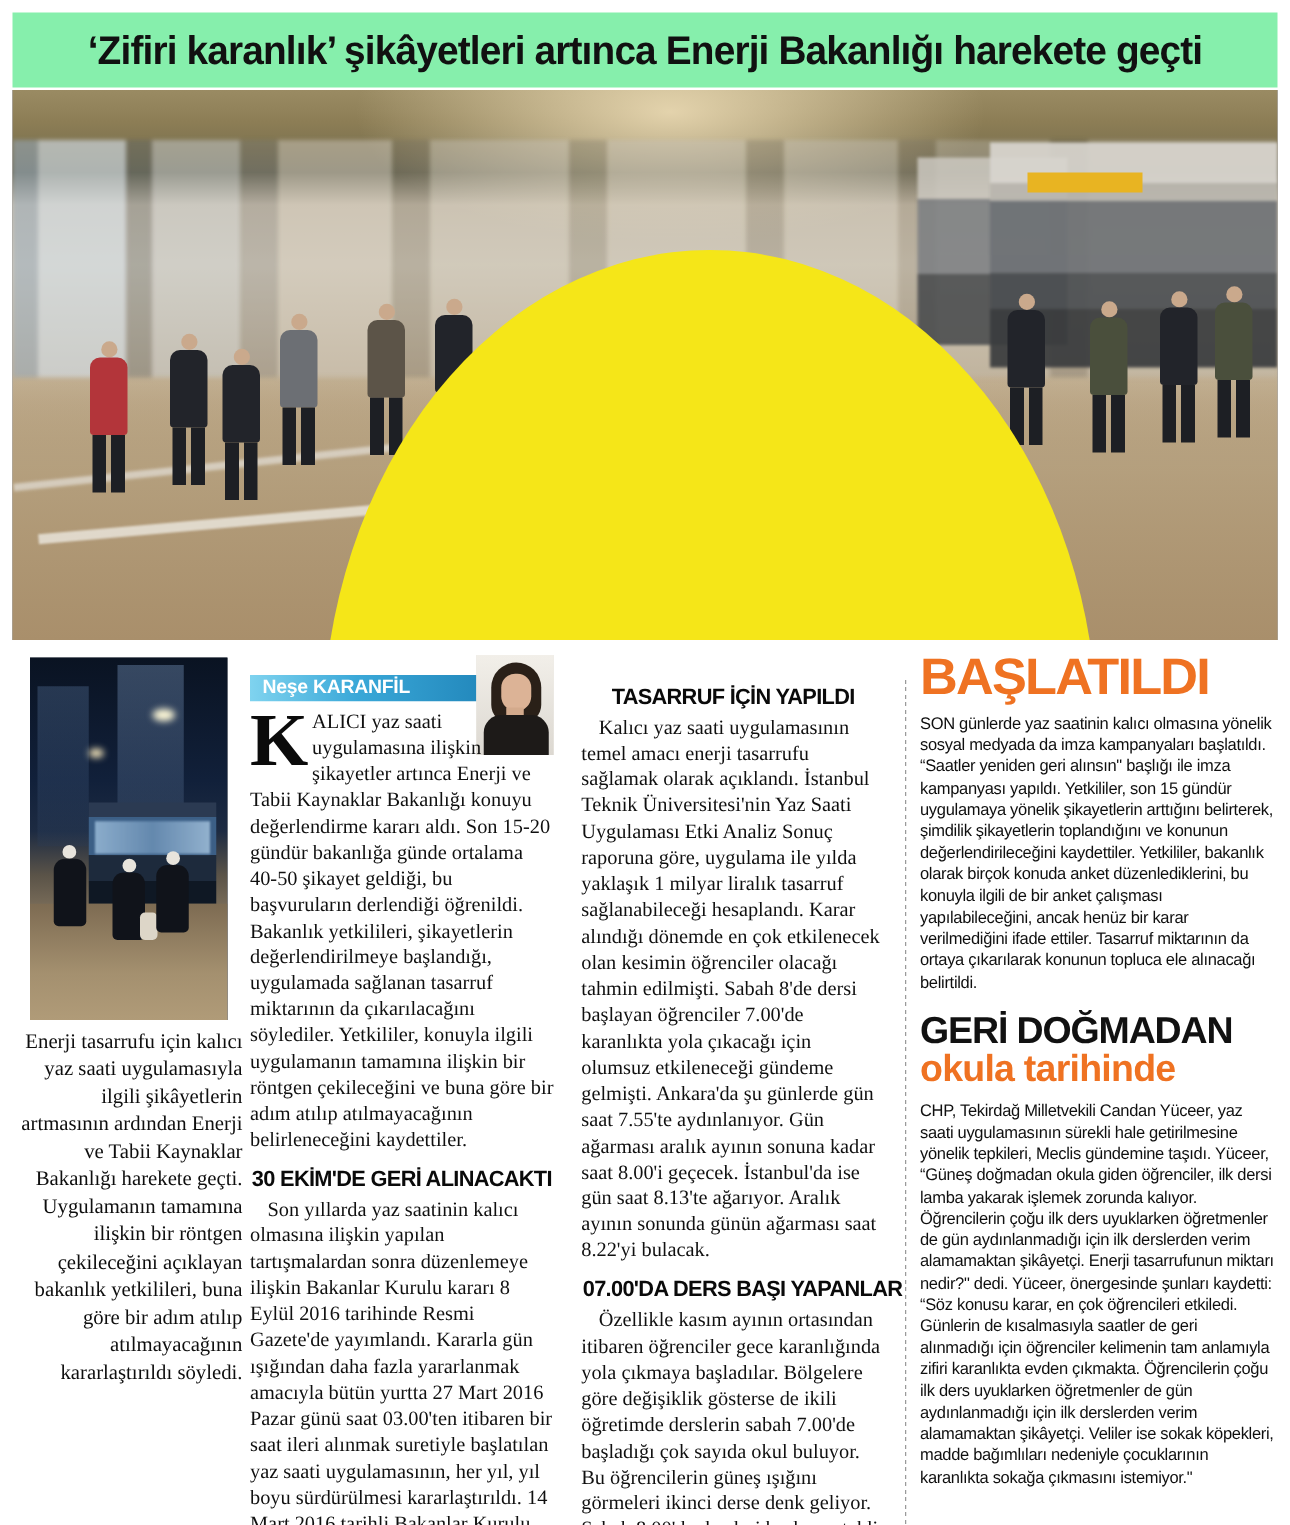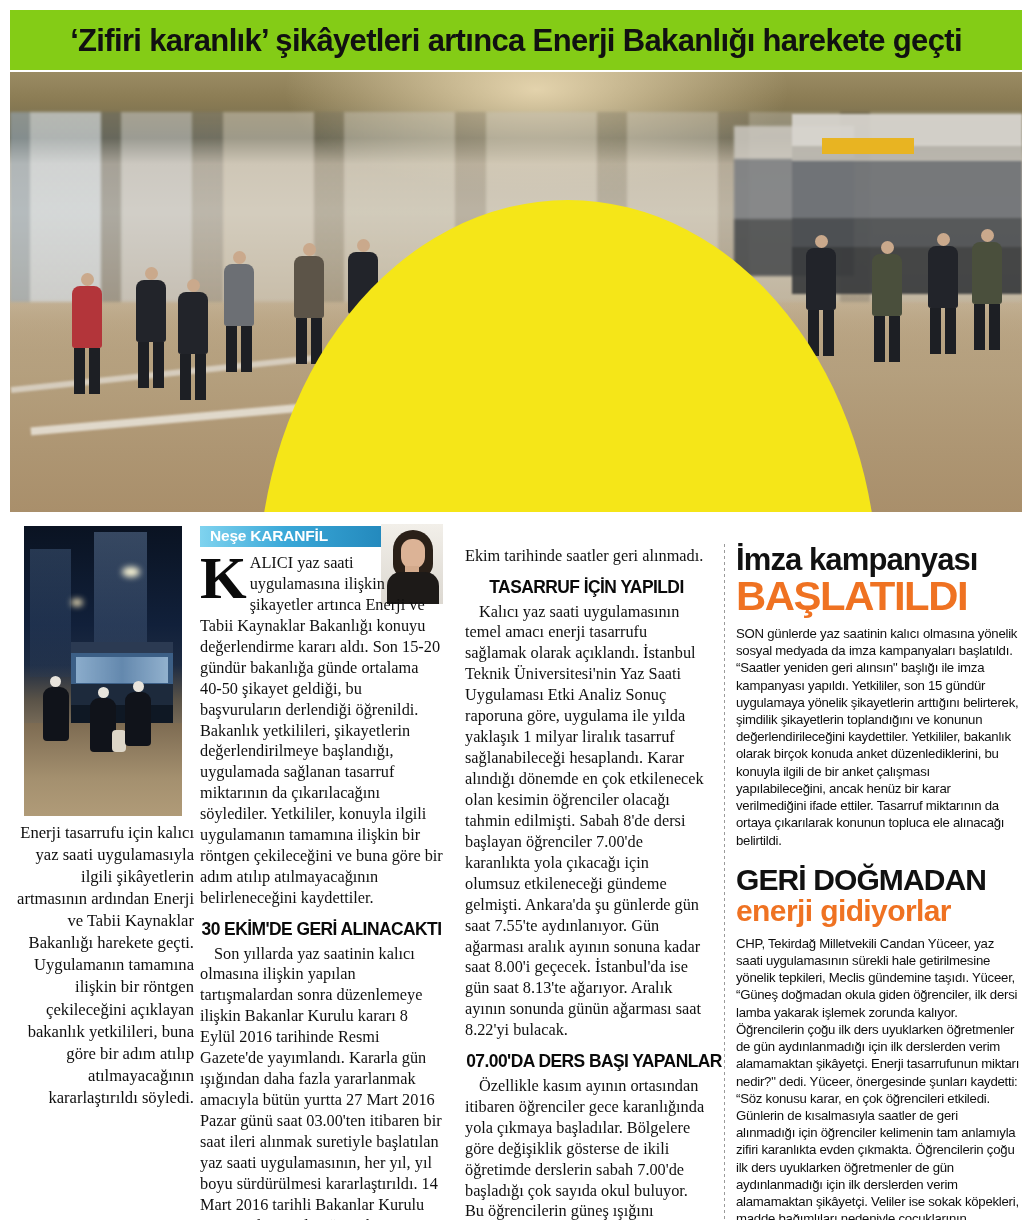--- a/index.html
+++ b/index.html
@@ -22,21 +22,21 @@
     overflow: hidden;
   }
 
   
   .kicker-band {
     position: absolute;
     left: 10px;
     top: 10px;
     width: 1012px;
     height: 60px;
-    background: #84cc16;
+    background: #86efac;
     overflow: hidden;
   }
   .kicker-text {
     position: absolute;
     left: 0;
     top: 0;
     width: 1012px;
     height: 60px;
     display: flex;
     align-items: center;
@@ -298,21 +298,21 @@
     font-family: "Liberation Serif", serif;
     color: #101010;
   }
   .col-1 { left: 190px; width: 243px; }
   .col-2 { left: 455px; width: 243px; }
 
   .byline-band {
     position: relative;
     width: 214px;
     height: 21px;
-    margin-top: 6px;
+    margin-top: 20px;
     background: linear-gradient(to right, #7fd3ef 0%, #3aa8d8 40%, #1c7fb4 100%);
   }
   .byline-name {
     position: absolute;
     left: 10px;
     top: 1px;
     font-family: "Liberation Sans", sans-serif;
     font-weight: bold;
     font-size: 15.5px;
     color: #ffffff;
@@ -561,38 +561,36 @@
 
       <div class="body-text" style="margin-top:6px;">
         <p class="dropcap-para"><span class="dropcap">K</span><span>ALICI yaz saati uygulamasına ilişkin şikayetler artınca Enerji ve Tabii Kaynaklar Bakanlığı konuyu değerlendirme kararı aldı. Son 15-20 gündür bakanlığa günde ortalama 40-50 şikayet geldiği, bu başvuruların derlendiği öğrenildi. Bakanlık yetkilileri, şikayetlerin değerlendirilmeye başlandığı, uygulamada sağlanan tasarruf miktarının da çıkarılacağını söylediler. Yetkililer, konuyla ilgili uygulamanın tamamına ilişkin bir röntgen çekileceğini ve buna göre bir adım atılıp atılmayacağının belirleneceğini kaydettiler.</span></p>
         <div class="subhead">30 EKİM'DE GERİ ALINACAKTI</div>
         <p style="text-indent:14px;">Son yıllarda yaz saatinin kalıcı olmasına ilişkin yapılan tartışmalardan sonra düzenlemeye ilişkin Bakanlar Kurulu kararı 8 Eylül 2016 tarihinde Resmi Gazete'de yayımlandı. Kararla gün ışığından daha fazla yararlanmak amacıyla bütün yurtta 27 Mart 2016 Pazar günü saat 03.00'ten itibaren bir saat ileri alınmak suretiyle başlatılan yaz saati uygulamasının, her yıl, yıl boyu sürdürülmesi kararlaştırıldı. 14 Mart 2016 tarihli Bakanlar Kurulu Kararı'nda yer alan “30 Ekim 2016 Pazar günü saat 04.00'ten itibaren bir saat geri alınması" ibaresi de yürürlükten kaldırıldı. Kararla 30</p>
       </div>
     </div>
 
     <div class="col col-2">
       <div class="body-text" style="margin-top:26px;">
-        <p>Ekim tarihinde saatler geri alınmadı.</p>
         <div class="subhead">TASARRUF İÇİN YAPILDI</div>
         <p style="text-indent:14px;">Kalıcı yaz saati uygulamasının temel amacı enerji tasarrufu sağlamak olarak açıklandı. İstanbul Teknik Üniversitesi'nin Yaz Saati Uygulaması Etki Analiz Sonuç raporuna göre, uygulama ile yılda yaklaşık 1 milyar liralık tasarruf sağlanabileceği hesaplandı. Karar alındığı dönemde en çok etkilenecek olan kesimin öğrenciler olacağı tahmin edilmişti. Sabah 8'de dersi başlayan öğrenciler 7.00'de karanlıkta yola çıkacağı için olumsuz etkileneceği gündeme gelmişti. Ankara'da şu günlerde gün saat 7.55'te aydınlanıyor. Gün ağarması aralık ayının sonuna kadar saat 8.00'i geçecek. İstanbul'da ise gün saat 8.13'te ağarıyor. Aralık ayının sonunda günün ağarması saat 8.22'yi bulacak.</p>
         <div class="subhead">07.00'DA DERS BAŞI YAPANLAR</div>
         <p style="text-indent:14px;">Özellikle kasım ayının ortasından itibaren öğrenciler gece karanlığında yola çıkmaya başladılar. Bölgelere göre değişiklik gösterse de ikili öğretimde derslerin sabah 7.00'de başladığı çok sayıda okul buluyor. Bu öğrencilerin güneş ışığını görmeleri ikinci derse denk geliyor. Sabah 8.00'de dersleri başlayan tekli öğretimdeki öğrenciler ise karanlıkta okullarına gitmek zorunda kalıyorlar. Bu durum da güvenlik endişelerini beraberinde getirdi.</p>
       </div>
     </div>
 
     <div class="rail-divider"></div>
 
     <div class="col-rail">
-      <div class="rail-h1">İmza kampanyası</div>
       <div class="rail-h2">BAŞLATILDI</div>
       <div class="rail-body">
         <p>SON günlerde yaz saatinin kalıcı olmasına yönelik sosyal medyada da imza kampanyaları başlatıldı. “Saatler yeniden geri alınsın" başlığı ile imza kampanyası yapıldı.  Yetkililer, son 15 gündür uygulamaya yönelik şikayetlerin arttığını belirterek, şimdilik şikayetlerin toplandığını ve konunun değerlendirileceğini kaydettiler. Yetkililer, bakanlık olarak birçok konuda anket düzenlediklerini, bu konuyla ilgili de bir anket çalışması yapılabileceğini, ancak henüz bir karar verilmediğini ifade ettiler. Tasarruf miktarının da ortaya çıkarılarak konunun topluca ele alınacağı belirtildi.</p>
       </div>
 
       <div class="rail-h3">GERİ DOĞMADAN</div>
-      <div class="rail-h4">enerji gidiyorlar</div>
+      <div class="rail-h4">okula tarihinde</div>
       <div class="rail-body">
         <p><span>CHP, Tekirdağ Milletvekili Candan Yüceer, yaz saati uygulamasının sürekli hale getirilmesine yönelik tepkileri, Meclis gündemine taşıdı. Yüceer, “Güneş doğmadan okula giden öğrenciler, ilk dersi lamba yakarak işlemek zorunda kalıyor. Öğrencilerin çoğu ilk ders uyuklarken öğretmenler de gün aydınlanmadığı için ilk derslerden verim alamamaktan şikâyetçi. Enerji tasarrufunun miktarı nedir?" dedi. Yüceer, önergesinde şunları kaydetti: “Söz konusu karar, en çok öğrencileri etkiledi. Günlerin de kısalmasıyla saatler de geri alınmadığı için öğrenciler kelimenin tam anlamıyla zifiri karanlıkta evden çıkmakta. Öğrencilerin çoğu ilk ders uyuklarken öğretmenler de gün aydınlanmadığı için ilk derslerden verim alamamaktan şikâyetçi. Veliler ise sokak köpekleri, madde bağımlıları nedeniyle çocuklarının karanlıkta sokağa çıkmasını istemiyor."</span></p>
       </div>
     </div>
 
   </div>
 </div>
 
 </body></html>

